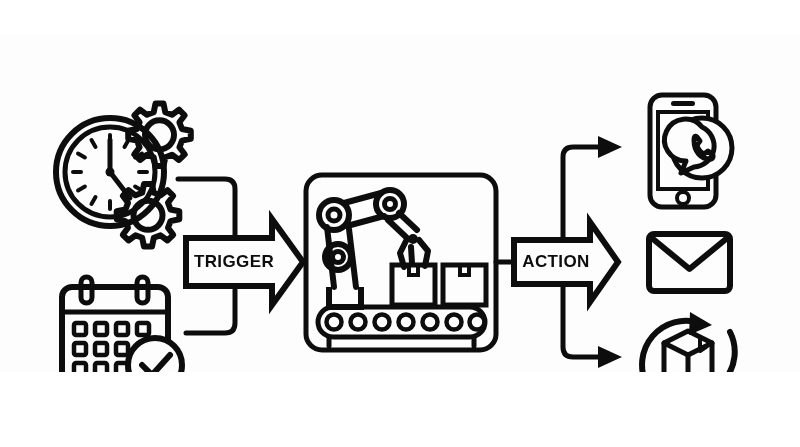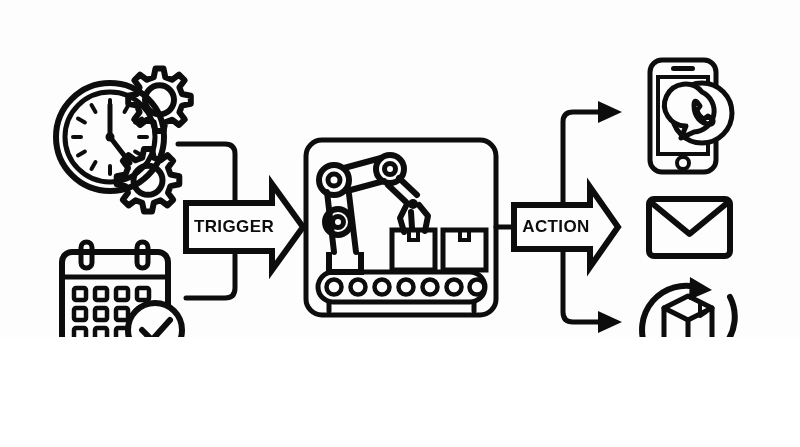--- a/index.html
+++ b/index.html
@@ -10,20 +10,21 @@
   }
   body {
     font-family: "Liberation Sans", sans-serif;
   }
   #diagram-root {
     position: relative;
     width: 800px;
     height: 337px;
     background: #22c55e;
     overflow: hidden;
+    margin-top: 35px;
   }
   #diagram-svg {
     display: block;
     width: 800px;
     height: 447px;
   }
   .stroke-shape {
     fill: none;
     stroke: #0d0d0d;
     stroke-linecap: round;

